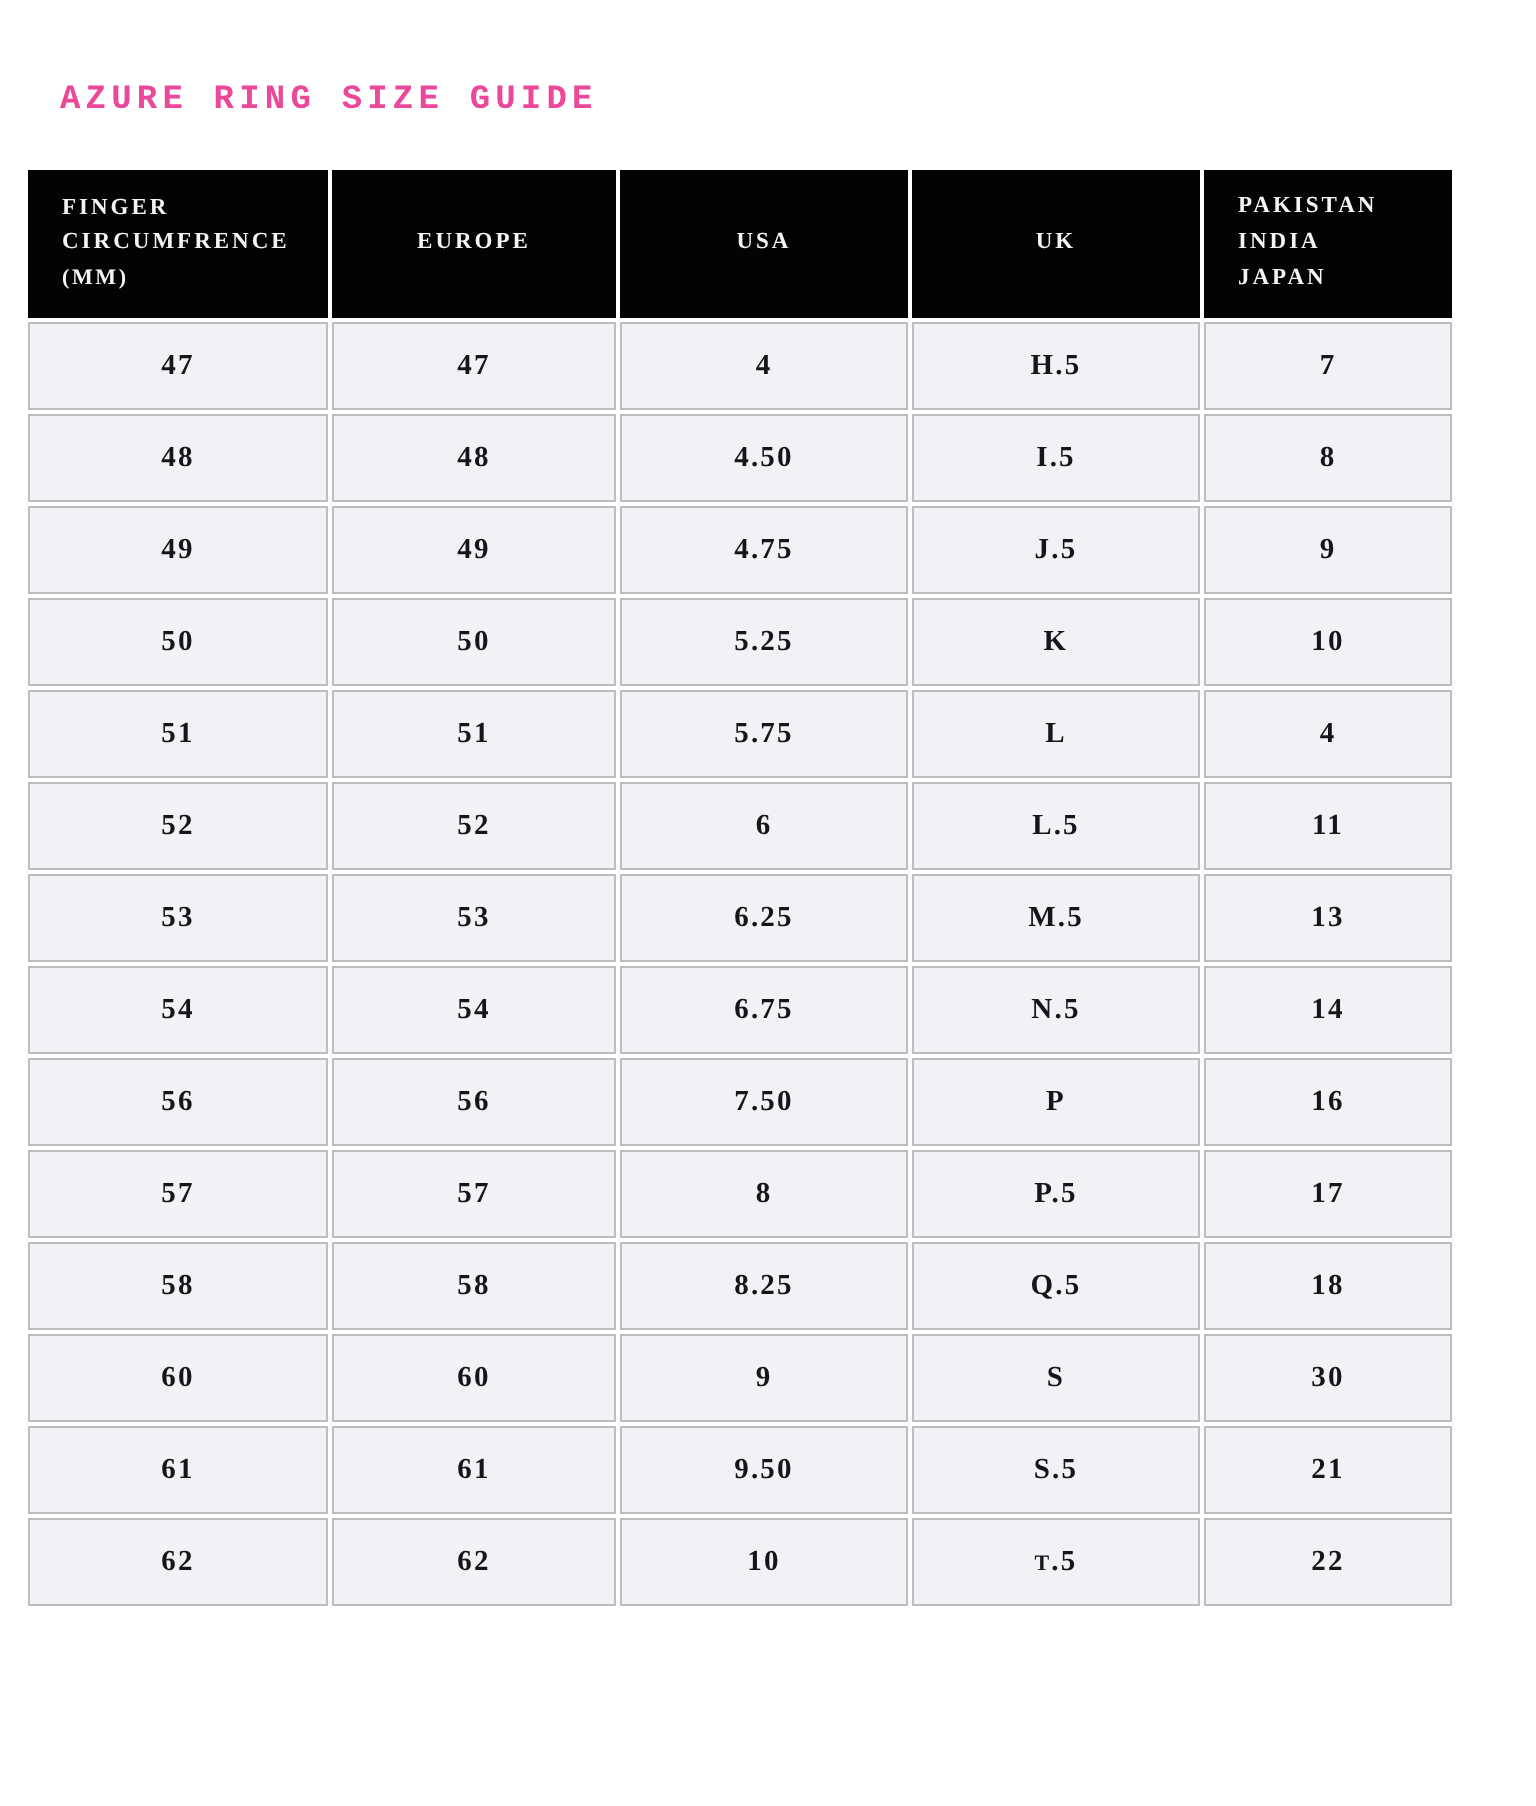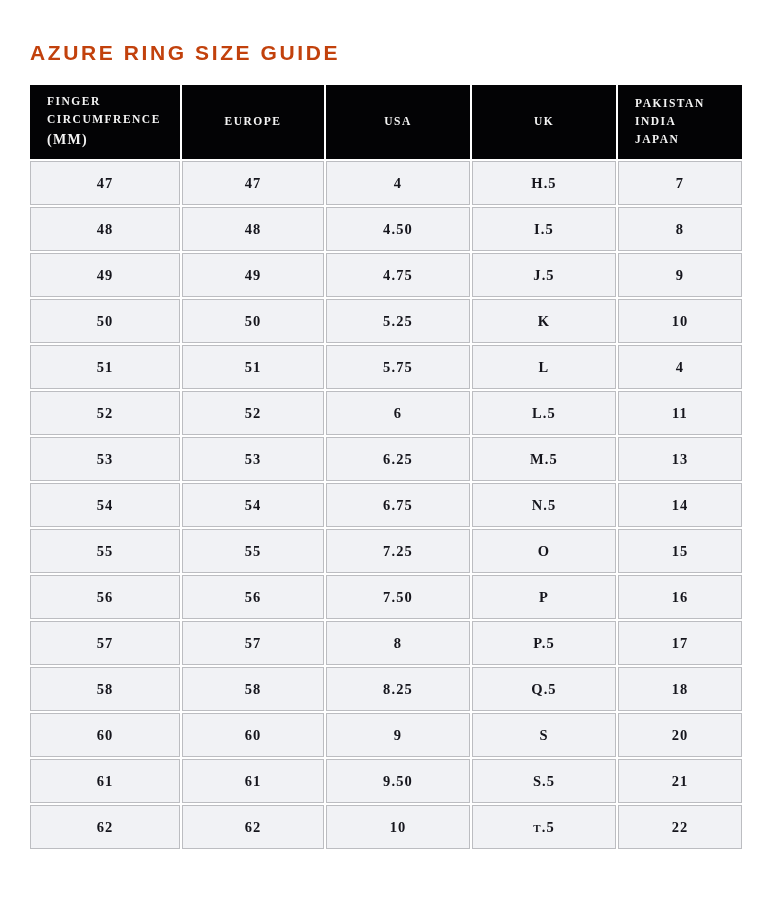--- a/index.html
+++ b/index.html
@@ -20,31 +20,31 @@
     width: 768px;
     height: 903px;
     background: #ffffff;
     box-sizing: border-box;
   }
 
   .title {
     position: absolute;
     left: 30px;
     top: 41px;
-    font-family: Liberation Sans, sans-serif;
-    font-size: 21px;
+    font-family: Liberation Mono, monospace;
+    font-size: 17px;
     font-weight: bold;
     letter-spacing: 2.6px;
-    color: #c2410c;
+    color: #ec4899;
     white-space: nowrap;
   }
 
   .table-wrap {
     position: absolute;
-    left: 28px;
+    left: 12px;
     top: 83px;
     width: 710px;
   }
 
   table.size-table {
     width: 710px;
     border-collapse: separate;
     border-spacing: 2px;
     table-layout: fixed;
     background: #ffffff;
@@ -74,21 +74,21 @@
     padding: 0 14px;
     line-height: 1.55;
   }
   thead th.left .hd-inner {
     text-align: left;
     padding-left: 16px;
   }
   .hd-line { display: block; white-space: nowrap; }
   .hd-small {
     display: block;
-    font-size: 14px;
+    font-size: 11px;
     letter-spacing: 1.3px;
   }
 
   tbody td {
     background: #f1f2f5;
     border: 1px solid #bcbdc1;
     height: 42px;
     padding: 0 6px;
     text-align: center;
     vertical-align: middle;
@@ -204,27 +204,20 @@
             <td>13</td>
           </tr>
           <tr>
             <td>54</td>
             <td>54</td>
             <td>6.75</td>
             <td>N.5</td>
             <td>14</td>
           </tr>
           <tr>
-            <td>55</td>
-            <td>55</td>
-            <td>7.25</td>
-            <td>O</td>
-            <td>15</td>
-          </tr>
-          <tr>
             <td>56</td>
             <td>56</td>
             <td>7.50</td>
             <td>P</td>
             <td>16</td>
           </tr>
           <tr>
             <td>57</td>
             <td>57</td>
             <td>8</td>
@@ -236,21 +229,21 @@
             <td>58</td>
             <td>8.25</td>
             <td>Q.5</td>
             <td>18</td>
           </tr>
           <tr>
             <td>60</td>
             <td>60</td>
             <td>9</td>
             <td>S</td>
-            <td>20</td>
+            <td>30</td>
           </tr>
           <tr>
             <td>61</td>
             <td>61</td>
             <td>9.50</td>
             <td>S.5</td>
             <td>21</td>
           </tr>
           <tr>
             <td>62</td>

